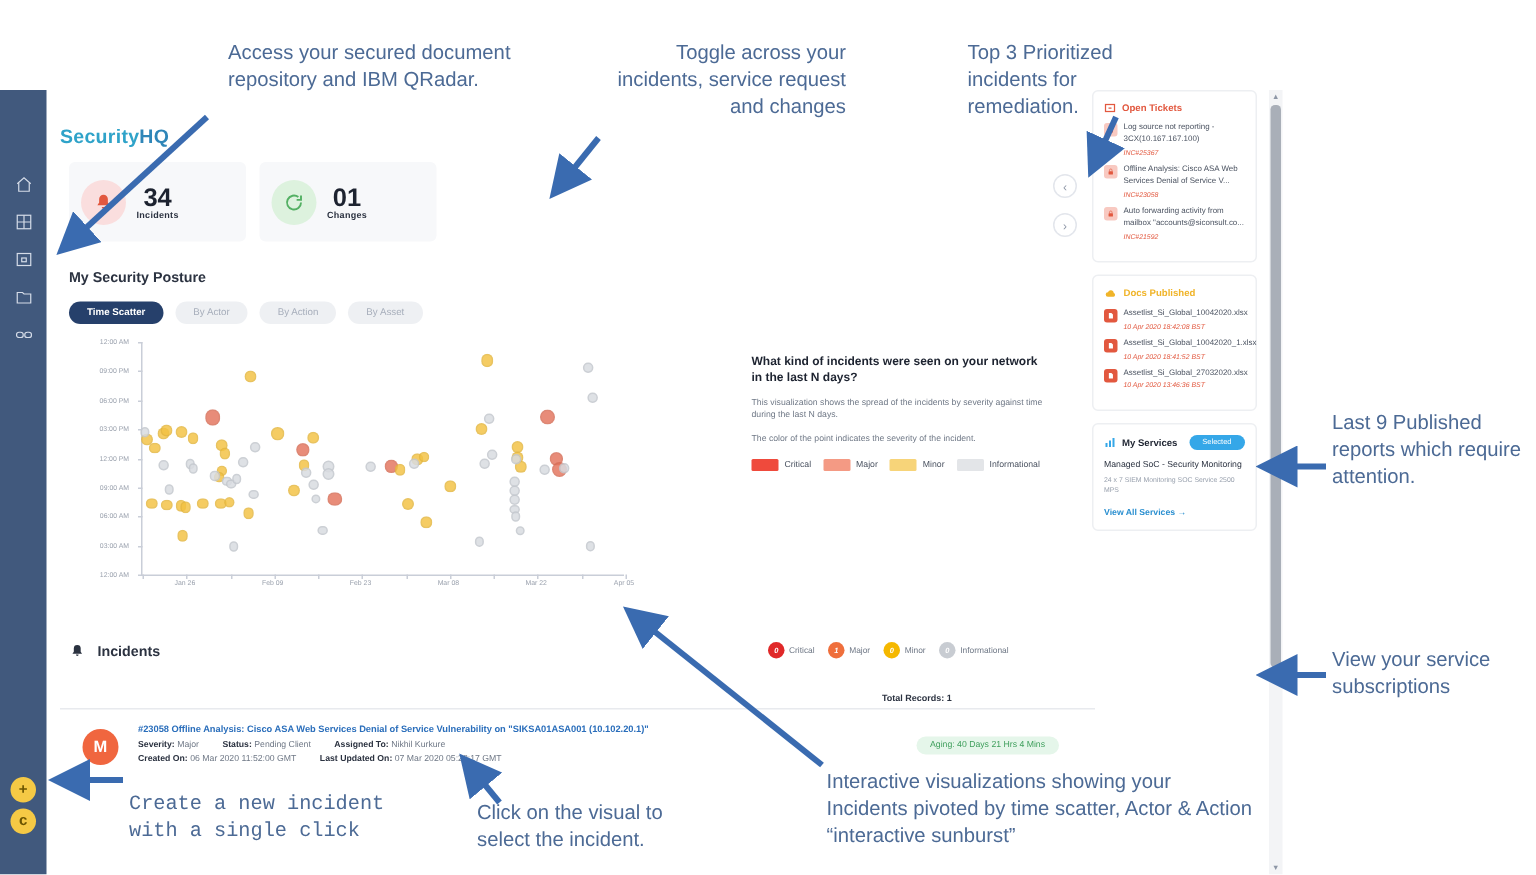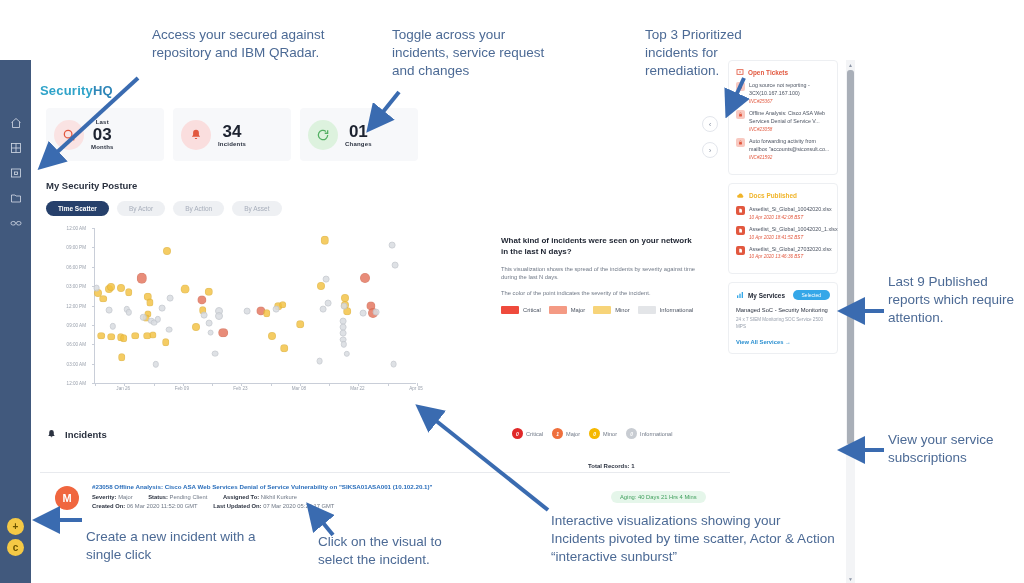--- a/index.html
+++ b/index.html
@@ -139,33 +139,20 @@
       <div class="fab">+</div>
       <div class="fab">c</div>
     </div>
   </div>
 
   <div class="brand">
     <span>Security</span><b>HQ</b>
   </div>
 
   <div class="kpis">
-    <div class="kpi">
-      <div class="bub" style="background:#fae3e3">
-        <svg viewBox="0 0 24 24" fill="none" stroke="#e2583f" stroke-width="2.2">
-            <circle cx="10.5" cy="10.5" r="6.5"></circle>
-            <path d="M15.5 15.5L21 21"></path>
-          </svg>
-      </div>
-      <div class="txt">
-        <div class="top">Last</div>
-        <div class="num">03</div>
-        <div class="bot">Months</div>
-      </div>
-    </div>
     <div class="kpi">
       <div class="bub" style="background:#fadede">
         <svg viewBox="0 0 24 24" fill="#e2583f">
             <path d="M12 3a5 5 0 015 5v4l2 3H5l2-3V8a5 5 0 015-5z"></path>
             <path d="M10 17h4a2 2 0 01-4 0z"></path>
           </svg>
       </div>
       <div class="txt">
         <div class="num">34</div>
         <div class="bot">Incidents</div>
@@ -506,26 +493,26 @@
     </div>
   </div>
 
   <div class="sb">
     <div class="ar">▲</div>
     <div class="thumb"></div>
     <div class="ar" style="position:absolute;bottom:0;left:0">▼</div>
   </div>
 </div>
 
-<div class="ann" style="left:152px;top:26px;width:190px;">Access your secured against repository and IBM QRadar.</div>
-<div class="ann" style="left:392px;top:26px;width:160px;">Toggle across your incidents, service request and changes</div>
+<div class="ann" style="left:152px;top:26px;width:190px;">Access your secured document repository and IBM QRadar.</div>
+<div class="ann" style="left:404px;top:26px;width:160px;text-align:right;">Toggle across your incidents, service request and changes</div>
 <div class="ann" style="left:645px;top:26px;width:130px;">Top 3 Prioritized incidents for remediation.</div>
 <div class="ann" style="left:888px;top:273px;width:136px;">Last 9 Published reports which require attention.</div>
 <div class="ann" style="left:888px;top:431px;width:136px;">View your service subscriptions</div>
-<div class="ann" style="left:86px;top:528px;width:175px;">Create a new incident with a single click</div>
+<div class="ann" style="left:86px;top:528px;width:175px;font-family:Liberation Mono, monospace;">Create a new incident with a single click</div>
 <div class="ann" style="left:318px;top:533px;width:160px;">Click on the visual to select the incident.</div>
 <div class="ann" style="left:551px;top:512px;width:284px;">Interactive visualizations showing your Incidents pivoted by time scatter, Actor &amp; Action “interactive sunburst”</div>
 
 <svg class="arrow" style="left:0;top:0;width:1024px;height:583px;pointer-events:none">
   <defs>
     <marker id="ah" markerWidth="7" markerHeight="7" refX="5.5" refY="3.5" orient="auto">
       <path d="M0,0 L7,3.5 L0,7 z" fill="#3a6bb0"></path>
     </marker>
   </defs>
   <g stroke="#3a6bb0" stroke-width="4" fill="none" marker-end="url(#ah)">

